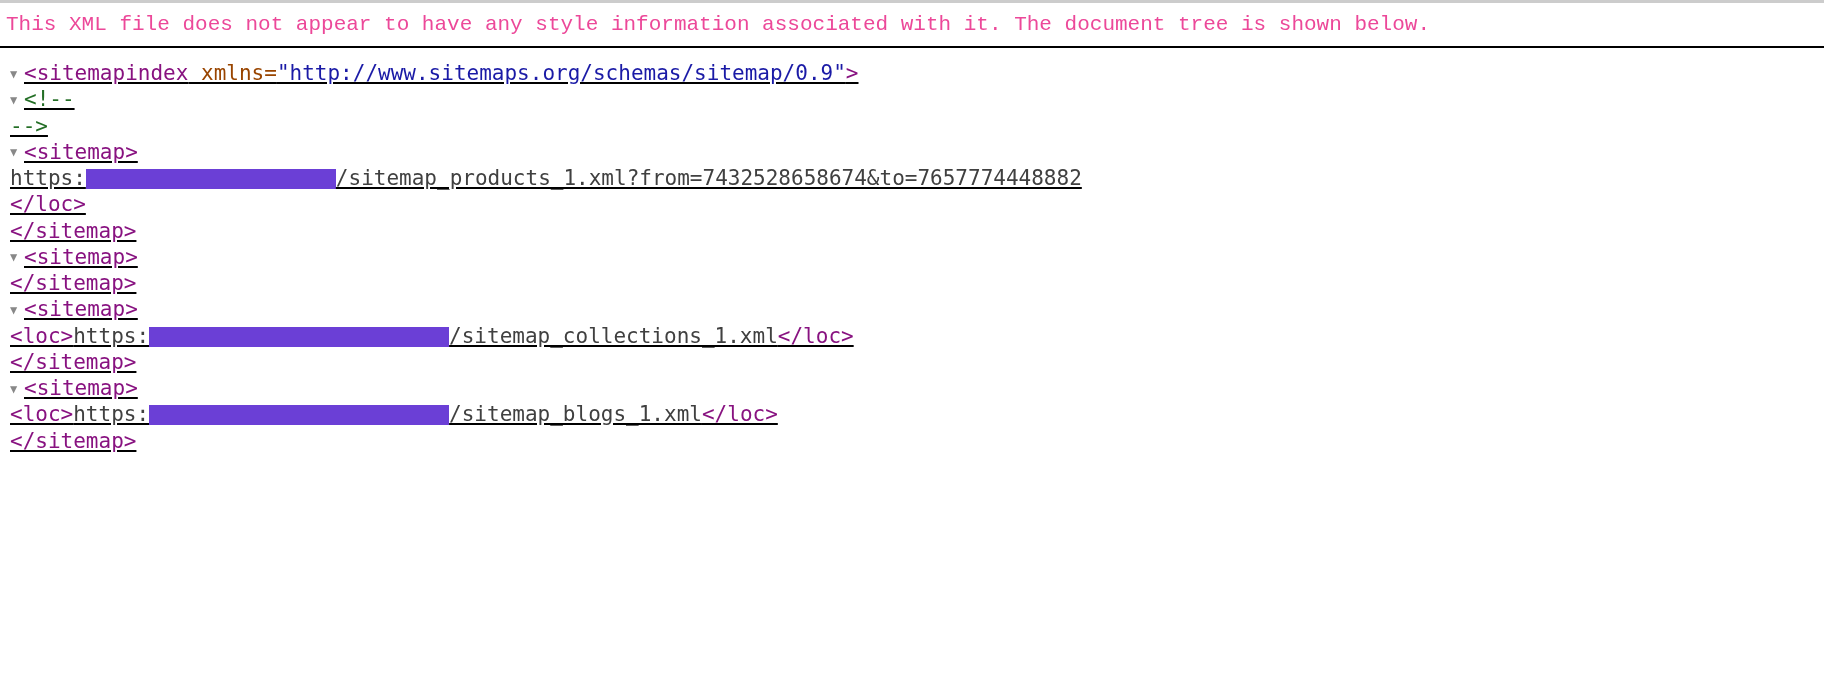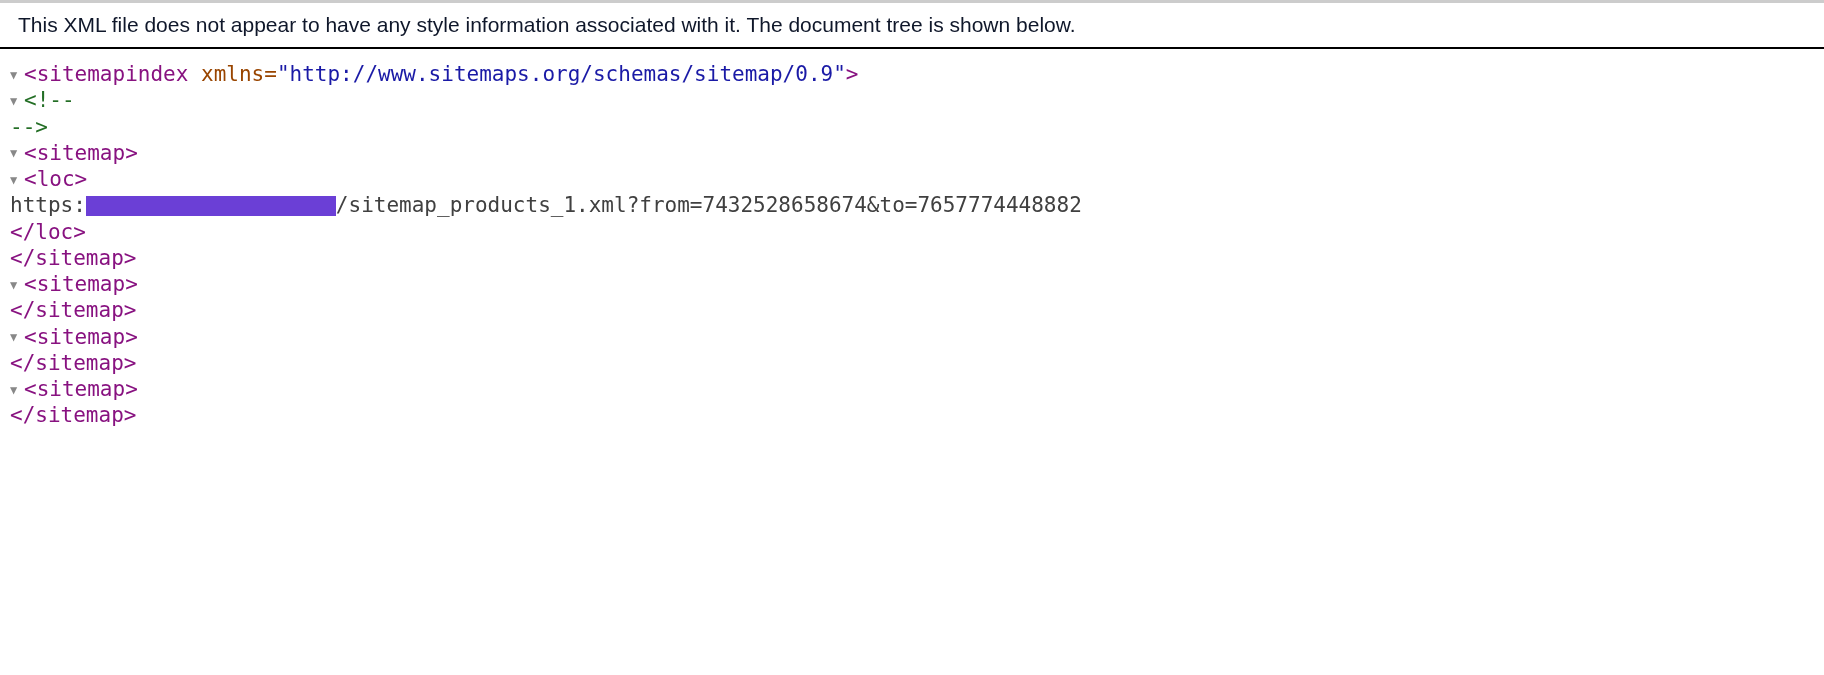--- a/index.html
+++ b/index.html
@@ -9,32 +9,33 @@
     }
     body {
       background: #fff;
       font-family: -apple-system, BlinkMacSystemFont, "Segoe UI", Roboto, sans-serif;
       font-size: 21px;
       color: #000;
       padding: 0;
       border-top: 3px solid #ccc;
     }
     .header {
-      padding: 10px 18px;
-      font-family: Liberation Sans, sans-serif;
+      padding: 10px 6px;
+      font-family: Liberation Mono, monospace;
       font-size: 21px;
-      color: #0f172a;
+      color: #ec4899;
       border-bottom: 2px solid #000;
     }
     .tree {
       padding: 12px 10px;
       font-family: "Menlo", "Monaco", "Consolas", monospace;
       font-size: 21px;
       line-height: 1.25;
       white-space: nowrap;
+      text-decoration: underline;
     }
     .toggle {
       display: inline-block;
       width: 14px;
       color: #888;
       font-size: 12px;
       vertical-align: middle;
       cursor: pointer;
       user-select: none;
       margin-right: 0px;
@@ -86,48 +87,51 @@
   <div class="line indent-1">
     <span class="toggle">▼</span><span class="comment">&lt;!--</span>
   </div>
   <div class="line indent-2">
     <span class="comment">--&gt;</span>
   </div>
 
   <div class="line indent-1">
     <span class="toggle">▼</span><span class="tag">&lt;sitemap&gt;</span>
   </div>
-  <div class="line indent-2">
-    <span class="toggle">▼</span><span class="tag">&lt;loc&gt;</span>
-  </div>
   <div class="line indent-4">
     <span class="text">https:</span><span class="redact w1"></span><span class="text">/sitemap_products_1.xml?from=7432528658674&amp;to=7657774448882</span>
   </div>
   <div class="line indent-3">
     <span class="tag">&lt;/loc&gt;</span>
   </div>
   <div class="line indent-2">
     <span class="tag">&lt;/sitemap&gt;</span>
   </div>
 
   <div class="line indent-1">
     <span class="toggle">▼</span><span class="tag">&lt;sitemap&gt;</span>
   </div>
   <div class="line indent-2">
     <span class="tag">&lt;/sitemap&gt;</span>
   </div>
 
   <div class="line indent-1">
     <span class="toggle">▼</span><span class="tag">&lt;sitemap&gt;</span>
   </div>
+  <div class="line indent-3">
+    <span class="tag">&lt;loc&gt;</span><span class="text">https:</span><span class="redact w2"></span><span class="text">/sitemap_collections_1.xml</span><span class="tag">&lt;/loc&gt;</span>
+  </div>
   <div class="line indent-2">
     <span class="tag">&lt;/sitemap&gt;</span>
   </div>
 
   <div class="line indent-1">
     <span class="toggle">▼</span><span class="tag">&lt;sitemap&gt;</span>
+  </div>
+  <div class="line indent-3">
+    <span class="tag">&lt;loc&gt;</span><span class="text">https:</span><span class="redact w2"></span><span class="text">/sitemap_blogs_1.xml</span><span class="tag">&lt;/loc&gt;</span>
   </div>
   <div class="line indent-2">
     <span class="tag">&lt;/sitemap&gt;</span>
   </div>
 
 
 </div>
 
 </body></html>

